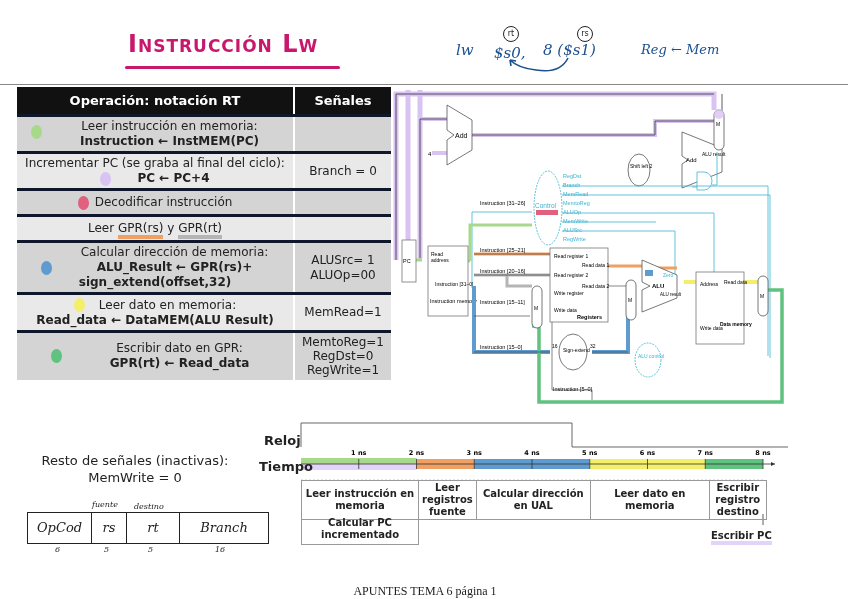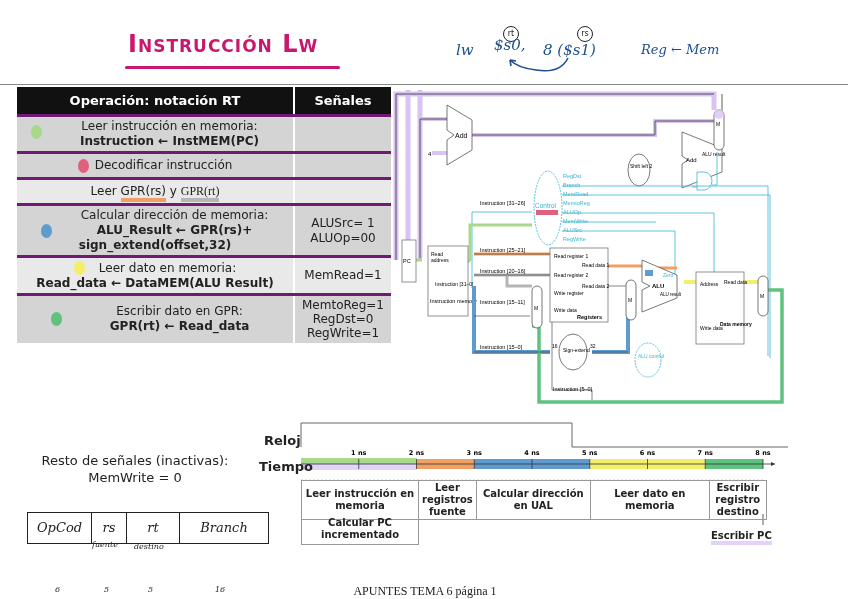--- a/index.html
+++ b/index.html
@@ -7,49 +7,49 @@
   .abs{position:absolute;}
   
   .title{left:128px;top:30px;font-family:"DejaVu Sans",sans-serif;font-weight:bold;font-size:24px;color:#c8186e;letter-spacing:1px;font-variant:small-caps;}
   .title-underline{left:125px;top:66px;width:215px;height:3px;background:#c8186e;border-radius:2px;}
   .hand{color:#1c4f8c;font-family:"DejaVu Serif",serif;font-style:italic;font-size:15px;}
   .circ{display:inline-block;width:14px;height:14px;border:1.5px solid #222;border-radius:50%;font-size:8px;text-align:center;line-height:14px;color:#222;font-style:normal;font-family:"DejaVu Sans",sans-serif;}
   .hr{left:0;top:84px;width:848px;height:1px;background:#888;}
   
   table.rt{position:absolute;left:17px;top:87px;width:374px;border-collapse:collapse;font-size:12px;}
   table.rt th{background:#111;color:#fff;font-weight:bold;height:25px;font-size:13px;}
-  table.rt td{border-top:3px solid #701a75;text-align:center;vertical-align:middle;line-height:15px;padding:2px 2px;}
+  table.rt td{border-top:3px solid #0f172a;text-align:center;vertical-align:middle;line-height:15px;padding:2px 2px;}
   table.rt td.op{width:272px;}
   table.rt td.sig{border-left:2px solid #fff;font-size:12px;}
   table.rt tr.dark td{background:#d4d4d4;}
   table.rt tr.light td{background:#e9e9e9;}
   .dot{display:inline-block;width:11px;height:14px;border-radius:50%;vertical-align:middle;margin-right:6px;}
   
   #datapath{position:absolute;left:392px;top:90px;}
   #datapath text{font-family:"Liberation Sans",sans-serif;}
   
   .lbl{font-weight:bold;font-size:13px;}
   table.steps{position:absolute;border-collapse:collapse;font-size:10px;font-weight:bold;text-align:center;}
   table.steps td{border:1px solid #999;padding:1px 3px;line-height:12px;}
   
   .rest{left:20px;top:452px;width:230px;text-align:center;font-size:13px;line-height:17px;}
   .fmt{left:27px;top:512px;width:240px;height:30px;border:1.5px solid #222;}
   .fmt div{position:absolute;top:0;height:30px;line-height:30px;font-family:"DejaVu Serif",serif;font-style:italic;font-size:13px;text-align:center;}
-  .sm{font-family:"DejaVu Serif",serif;font-style:italic;font-size:8px;color:#222;margin-top:40px;}
+  .sm{font-family:"DejaVu Serif",serif;font-style:italic;font-size:8px;color:#222;}
   .footer{left:300px;top:584px;width:250px;text-align:center;font-family:"Liberation Serif",serif;font-size:12px;color:#222;}
 </style>
 </head>
 <body>
 
 <div class="abs title">Instrucción Lw</div>
 <div class="abs title-underline"></div>
 
 <div class="abs hand" style="left:456px;top:41px;">lw</div>
 <div class="abs" style="left:503px;top:21px;"><span class="circ">rt</span></div>
-<div class="abs hand" style="left:494px;top:36px;">$s0,</div>
+<div class="abs hand" style="left:494px;top:44px;">$s0,</div>
 <div class="abs" style="left:577px;top:21px;"><span class="circ">rs</span></div>
 <div class="abs hand" style="left:543px;top:41px;">8 ($s1)</div>
 <svg class="abs" style="left:500px;top:56px;" width="80" height="20">
   <path d="M68 2 Q60 18 36 14 Q18 12 10 4" fill="none" stroke="#1c4f8c" stroke-width="1.6"></path>
   <path d="M10 4 l1 6 M10 4 l6 1" stroke="#1c4f8c" stroke-width="1.6" fill="none"></path>
 </svg>
 <div class="abs hand" style="left:641px;top:42px;font-size:13px;">Reg ← Mem</div>
 <div class="abs hr"></div>
 
 <table class="rt">
@@ -59,29 +59,36 @@
     <th style="border-left:2px solid #fff;margin-left:44px;">Señales</th>
   </tr>
   <tr class="dark" style="height:34px;">
     <td class="op">
       <span class="dot" style="background:#a8d98a;float:left;margin-left:12px;margin-top:6px;"></span>
       <div>Leer instrucción en memoria:</div>
       <div style="font-weight:bold;">Instruction ← InstMEM(PC)</div>
     </td>
     <td class="sig"></td>
   </tr>
+  <tr class="light" style="height:36px;">
+    <td class="op">
+      <div>Incrementar PC (se graba al final del ciclo):</div>
+      <div style="font-weight:bold;"><span class="dot" style="background:#d9c3f3;margin-right:26px;"></span><span>PC ← PC+4</span></div>
+    </td>
+    <td class="sig">Branch = 0</td>
+  </tr>
   <tr class="dark" style="height:26px;margin-left:34px;">
     <td class="op">
       <span class="dot" style="background:#e0607e;"></span><span>Decodificar instrucción</span>
     </td>
     <td class="sig"></td>
   </tr>
   <tr class="light" style="height:26px;">
     <td class="op">
-      <span>Leer </span><span style="border-bottom:4px solid #f0a063;">GPR(rs)</span><span> y </span><span style="border-bottom:4px solid #b5b5b5;font-family:Liberation Serif, serif;">GPR(rt)</span>
+      <span>Leer </span><span style="border-bottom:4px solid #f0a063;">GPR(rs)</span><span> y </span><span style="border-bottom:4px solid #b5b5b5;">GPR(rt)</span>
     </td>
     <td class="sig"></td>
   </tr>
   <tr class="dark" style="height:52px;">
     <td class="op">
       <span class="dot" style="background:#5f9bcf;float:left;margin-left:22px;margin-top:16px;"></span>
       <div>Calcular direcci​ón de memoria:</div>
       <div style="font-weight:bold;">ALU_Result ← GPR(rs)+</div>
       <div style="font-weight:bold;">sign_extend(offset,32)</div>
     </td>

